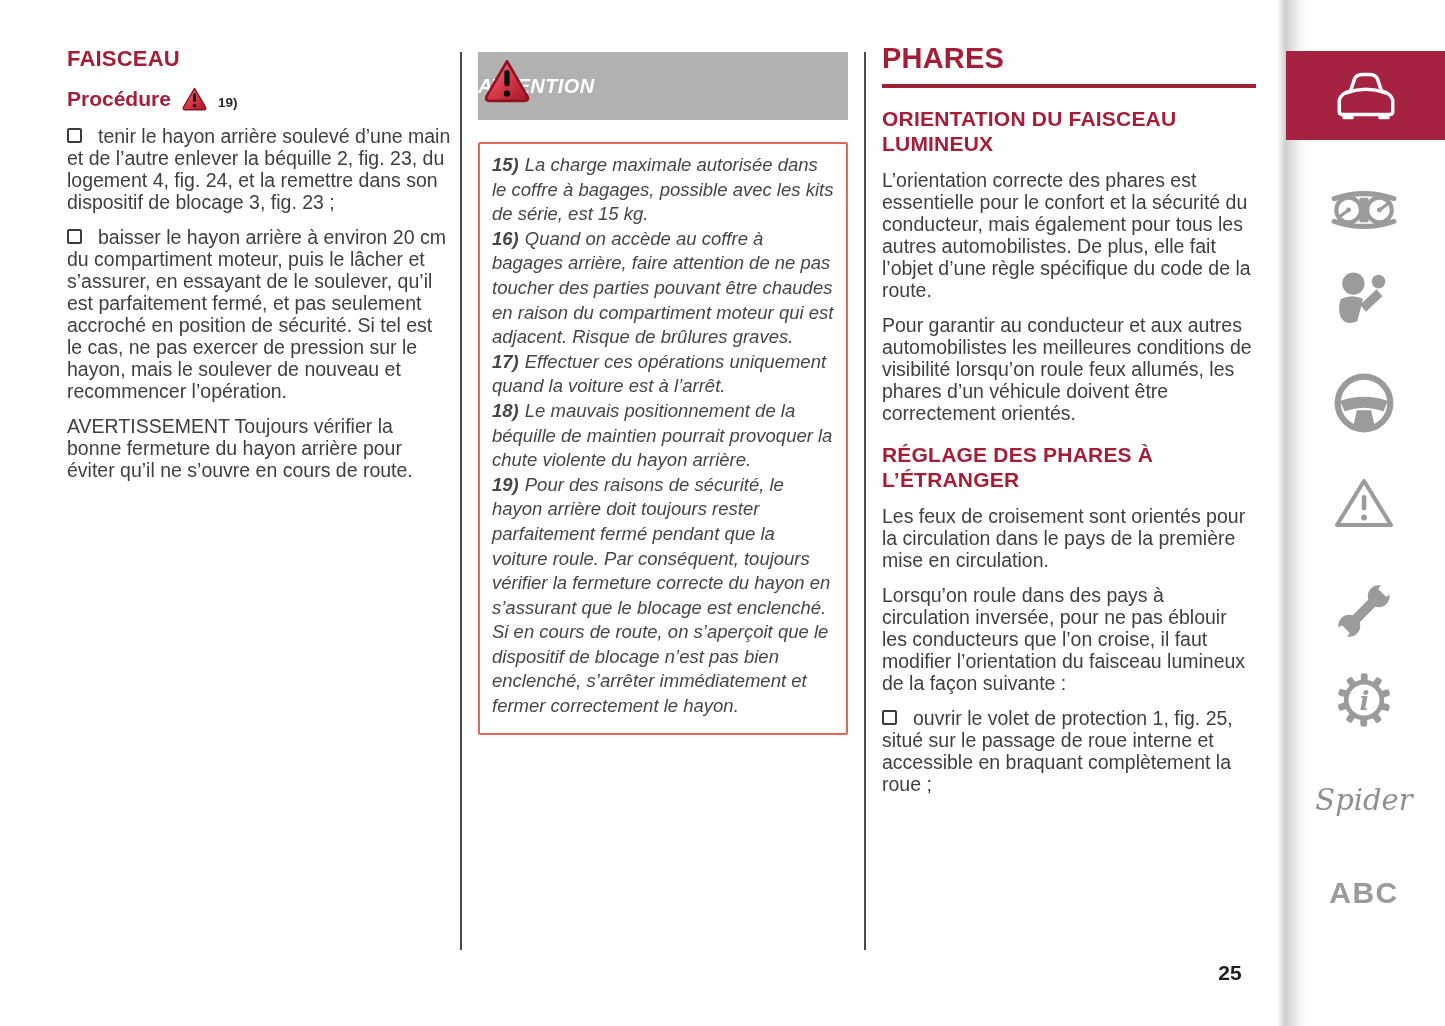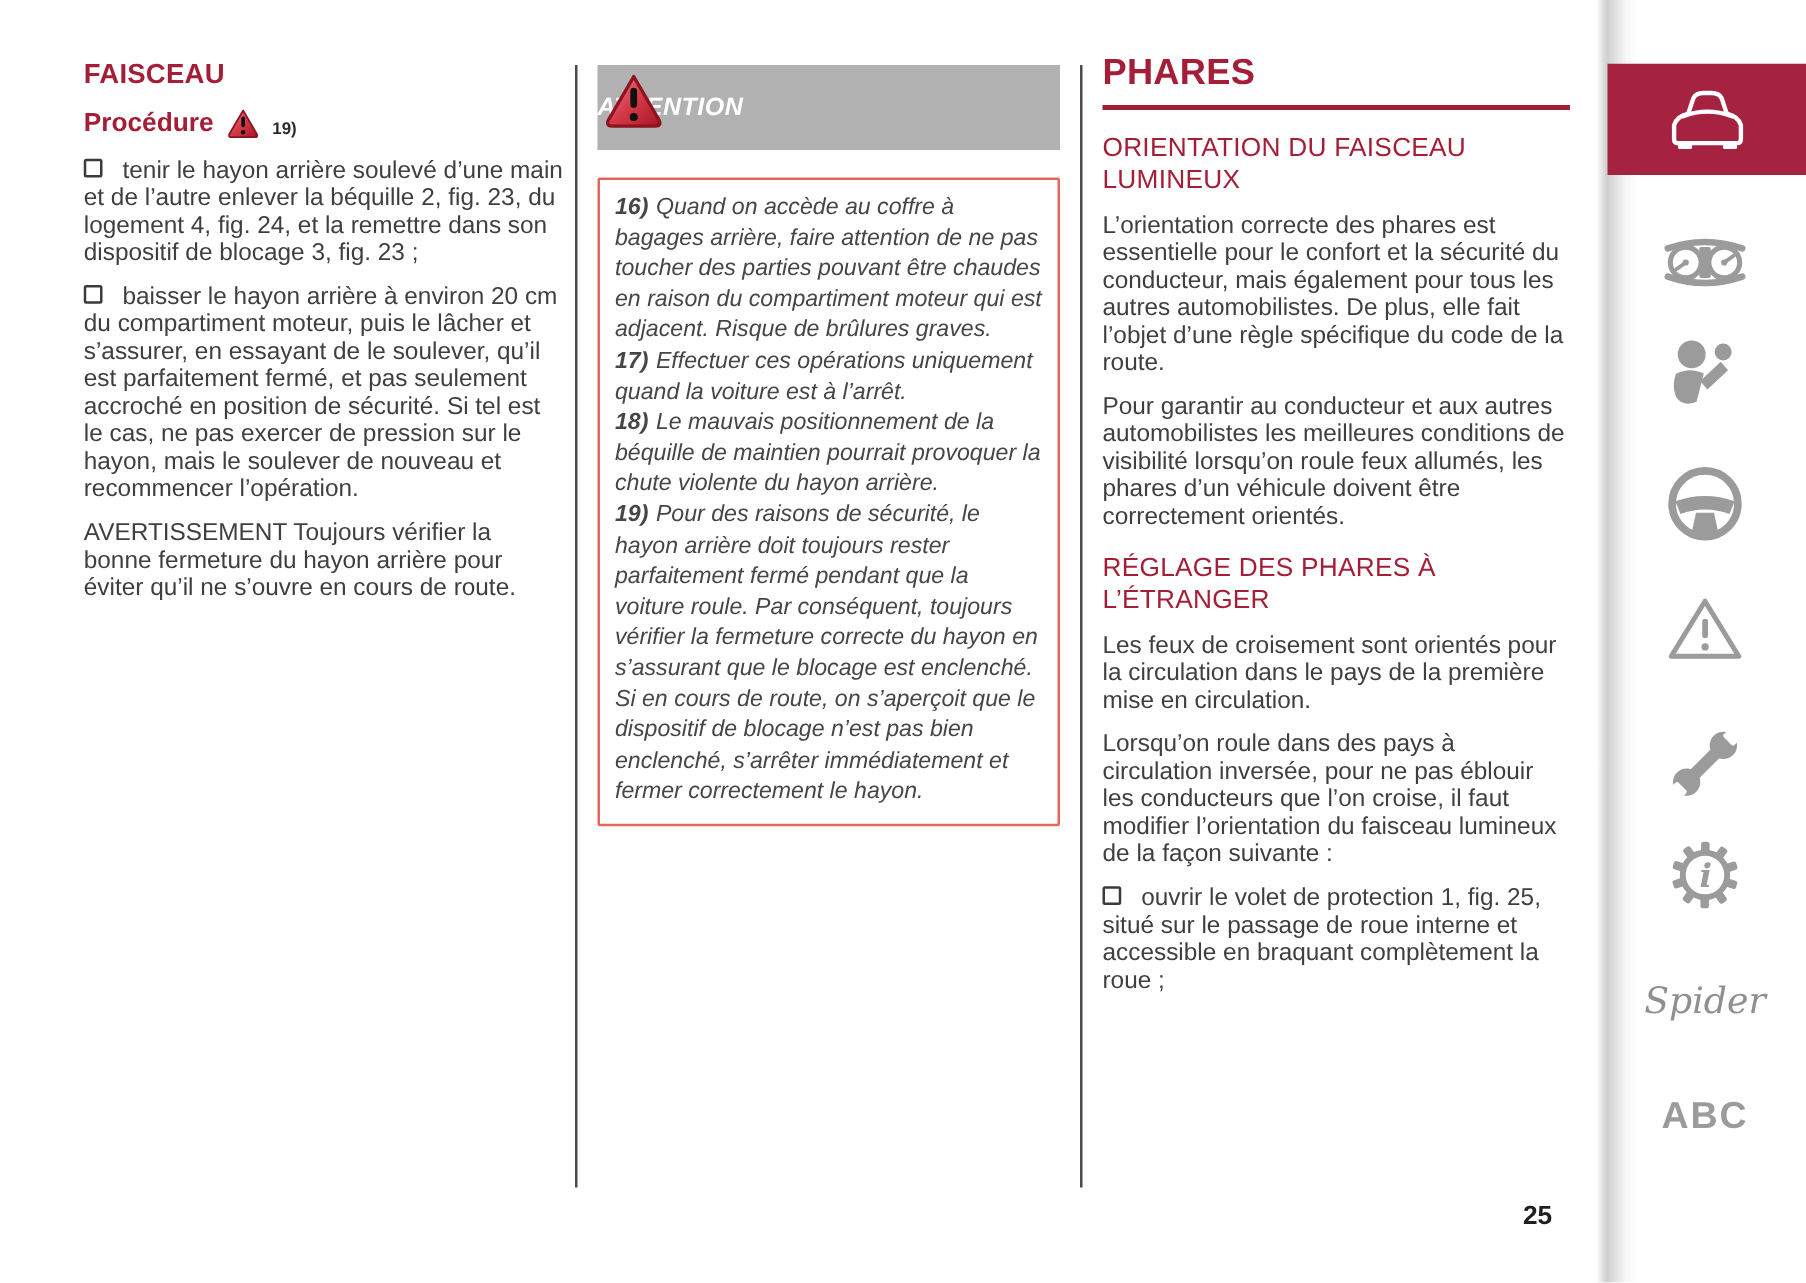--- a/index.html
+++ b/index.html
@@ -28,21 +28,21 @@
   .att-bar{position:relative;height:68px;background:#b1b1b1;display:flex;align-items:center;justify-content:flex-start}
   .att-bar .att-title{color:#ffffff;font-style:italic;font-weight:bold;font-size:20px;letter-spacing:.4px}
   .att-bar svg{position:absolute;left:4px;top:3px;overflow:visible}
   .att-box{margin-top:22px;border:2px solid #e2685c;border-radius:2px;padding:9px 12px 14px}
   .att-p{font-style:italic;font-size:18.5px;line-height:24.6px;margin:0;color:#464646}
   .att-num{font-weight:bold;margin-right:6px}
 
   
   .chapter-title{font-size:29px;font-weight:bold;color:#a51e38;margin:0;letter-spacing:.2px}
   .h1-rule{height:4px;background:#a51e38;margin-top:9px}
-  .sub-title{font-size:21px;line-height:25px;font-weight:normal;color:#a51e38;margin:18px 0 0;letter-spacing:.2px}
+  .sub-title{font-size:21px;line-height:25px;font-weight:bold;color:#a51e38;margin:18px 0 0;letter-spacing:.2px}
   .p-joined{margin-top:0 !important}
 
   
   .fold-shadow{position:absolute;left:1277px;top:0;width:34px;height:100%;
     background:linear-gradient(to right, rgba(255,255,255,0), rgba(60,60,60,.25) 25%, rgba(60,60,60,.04) 70%, rgba(255,255,255,0));}
   .sidebar{position:absolute;left:1283px;top:0;width:162px;height:100%}
   .tab{position:absolute;left:0;width:100%;height:70px;display:flex;align-items:center;justify-content:center}
   .tab-active{background:#a52340;left:3px;width:159px;top:51px;height:89px}
   .tab-cluster{top:175px}
   .tab-safety{top:265px}
@@ -99,20 +99,21 @@
 
 <div class="col col-mid">
   <div class="att-bar">
     <svg class="ico" width="50" height="50">
         <use href="#warn-tri"></use>
       </svg>
     <span class="att-title">ATTENTION</span>
   </div>
   <div class="att-box">
 
+  <p class="att-p"><b class="att-num">15)</b><span>La charge maximale autorisée dans le coffre à bagages, possible avec les kits de série, est 15 kg.</span></p>
       <p class="att-p"><b class="att-num">16)</b><span>Quand on accède au coffre à bagages arrière, faire attention de ne pas toucher des parties pouvant être chaudes en raison du compartiment moteur qui est adjacent. Risque de brûlures graves.</span></p>
       <p class="att-p"><b class="att-num">17)</b><span>Effectuer ces opérations uniquement quand la voiture est à l’arrêt.</span></p>
       <p class="att-p"><b class="att-num">18)</b><span>Le mauvais positionnement de la béquille de maintien pourrait provoquer la chute violente du hayon arrière.</span></p>
       <p class="att-p"><b class="att-num">19)</b><span>Pour des raisons de sécurité, le hayon arrière doit toujours rester parfaitement fermé pendant que la voiture roule. Par conséquent, toujours vérifier la fermeture correcte du hayon en s’assurant que le blocage est enclenché. Si en cours de route, on s’aperçoit que le dispositif de blocage n’est pas bien enclenché, s’arrêter immédiatement et fermer correctement le hayon.</span></p>
     </div>
 </div>
 
 <div class="vdiv vdiv2"></div>
 
 <div class="col col-right">

